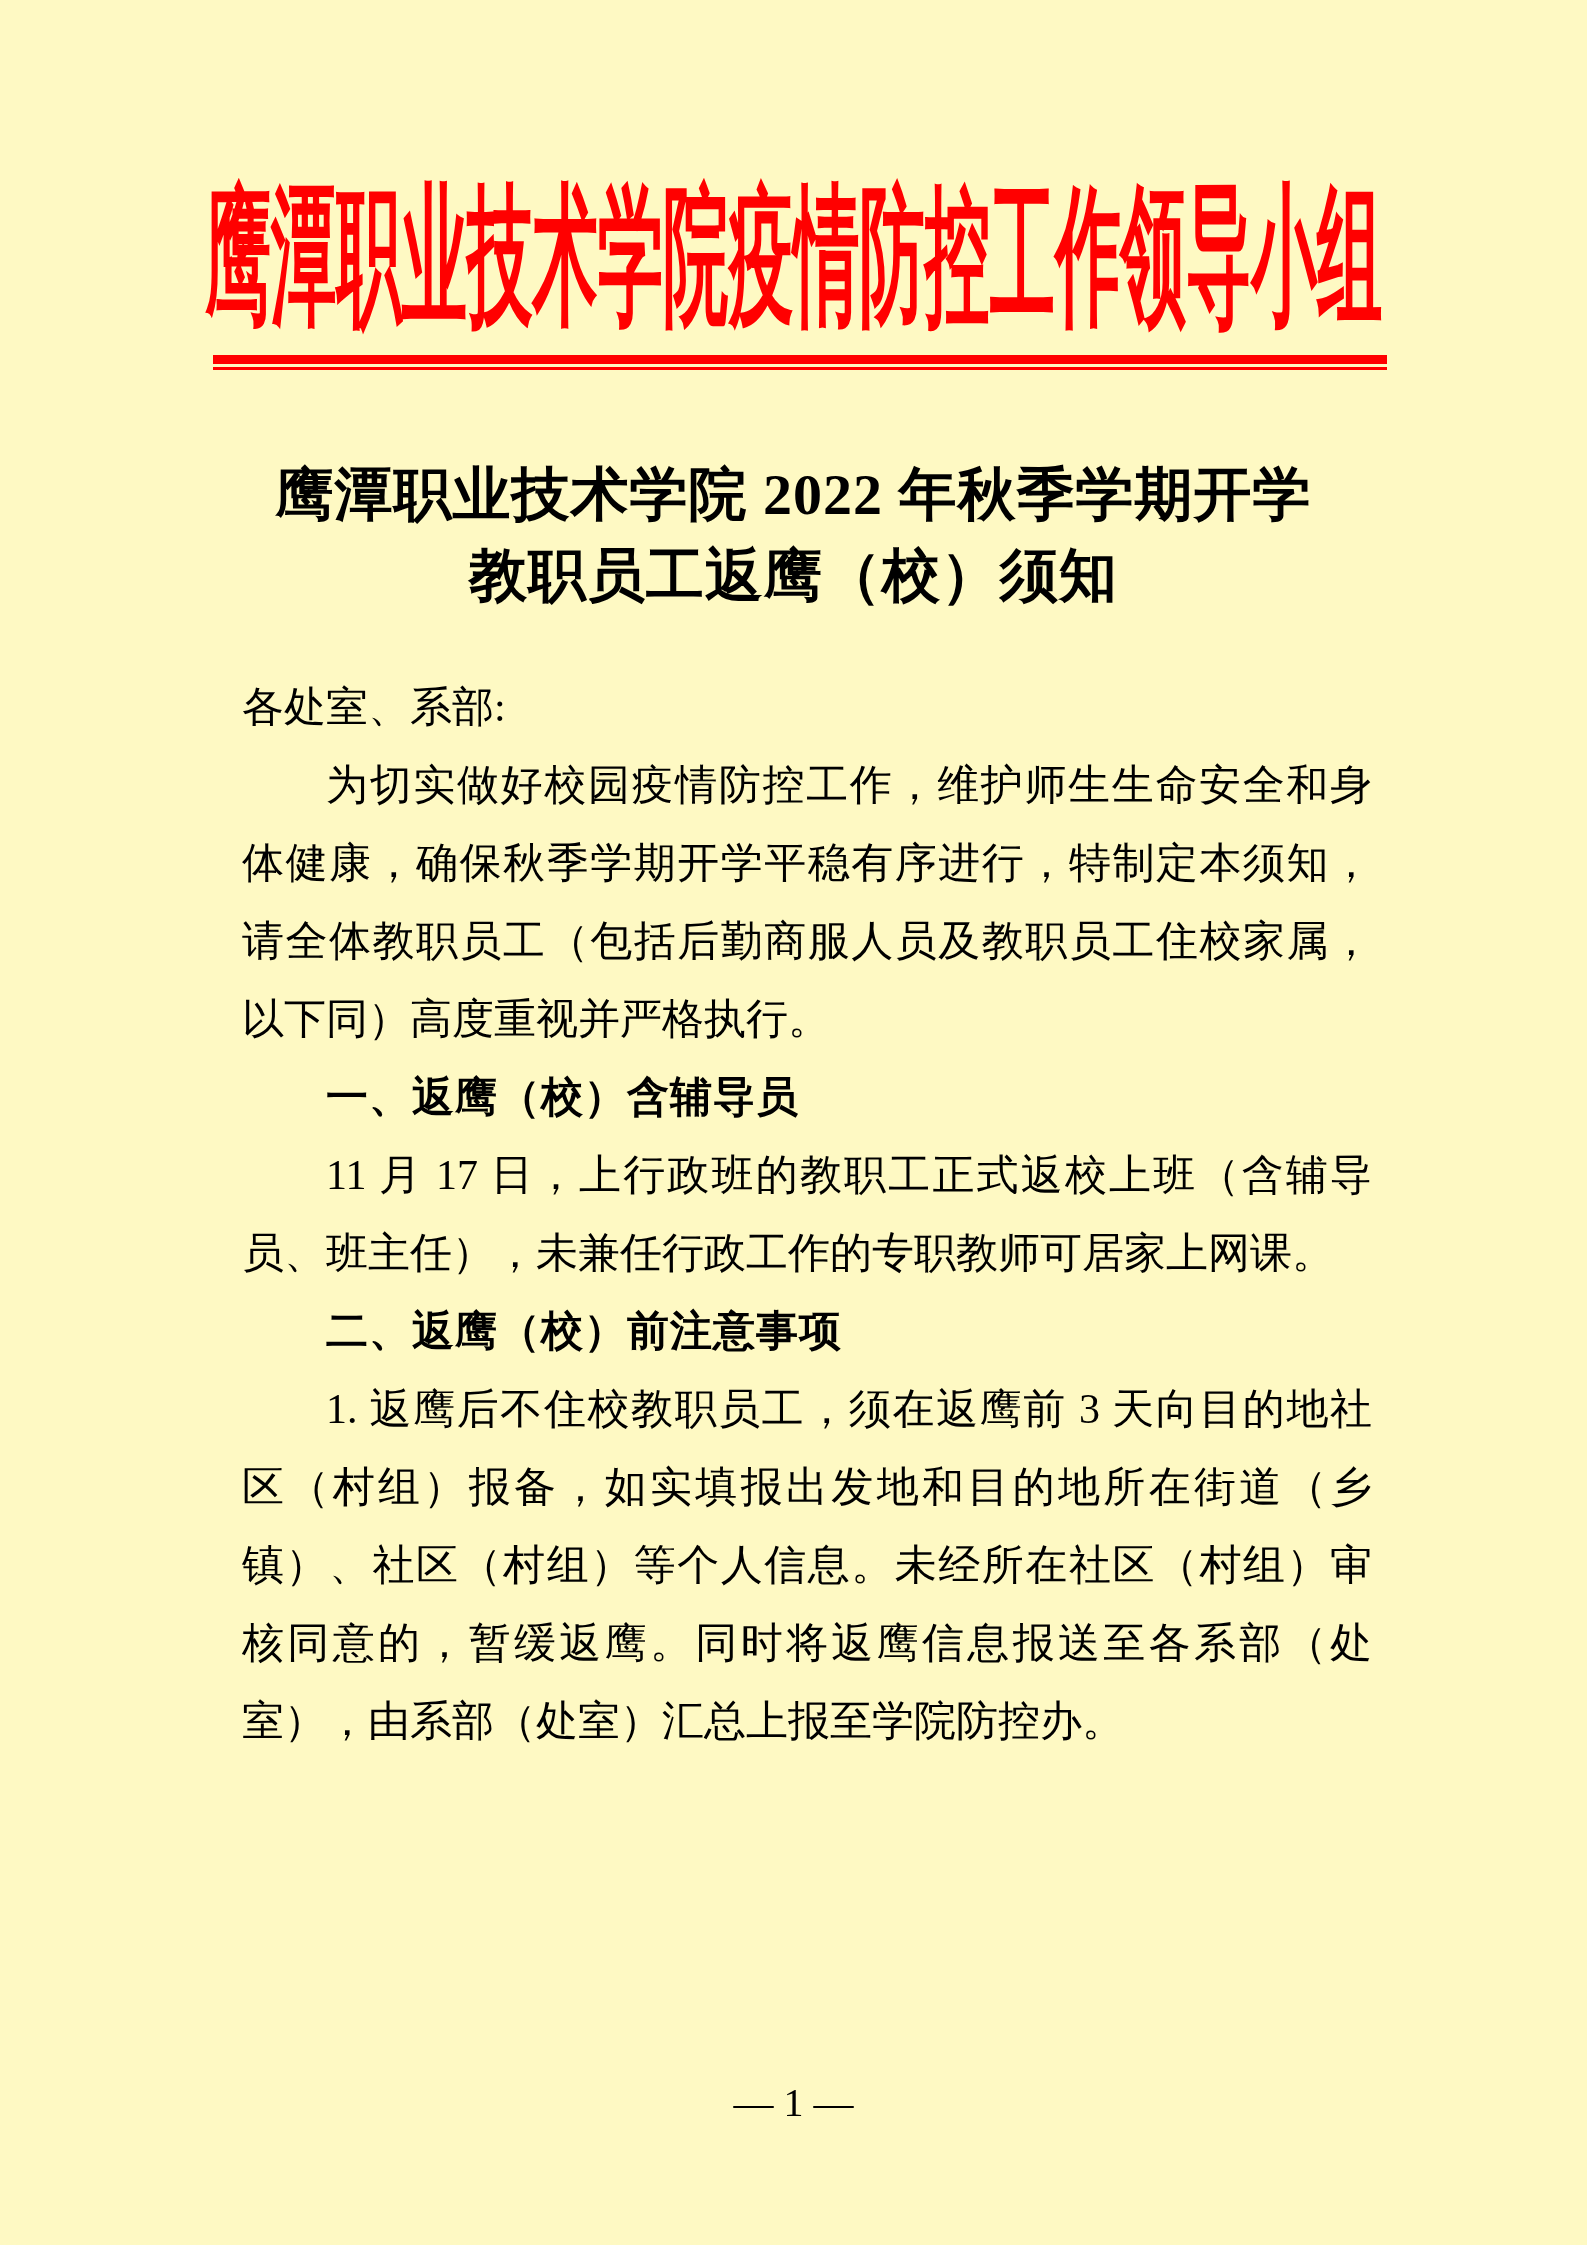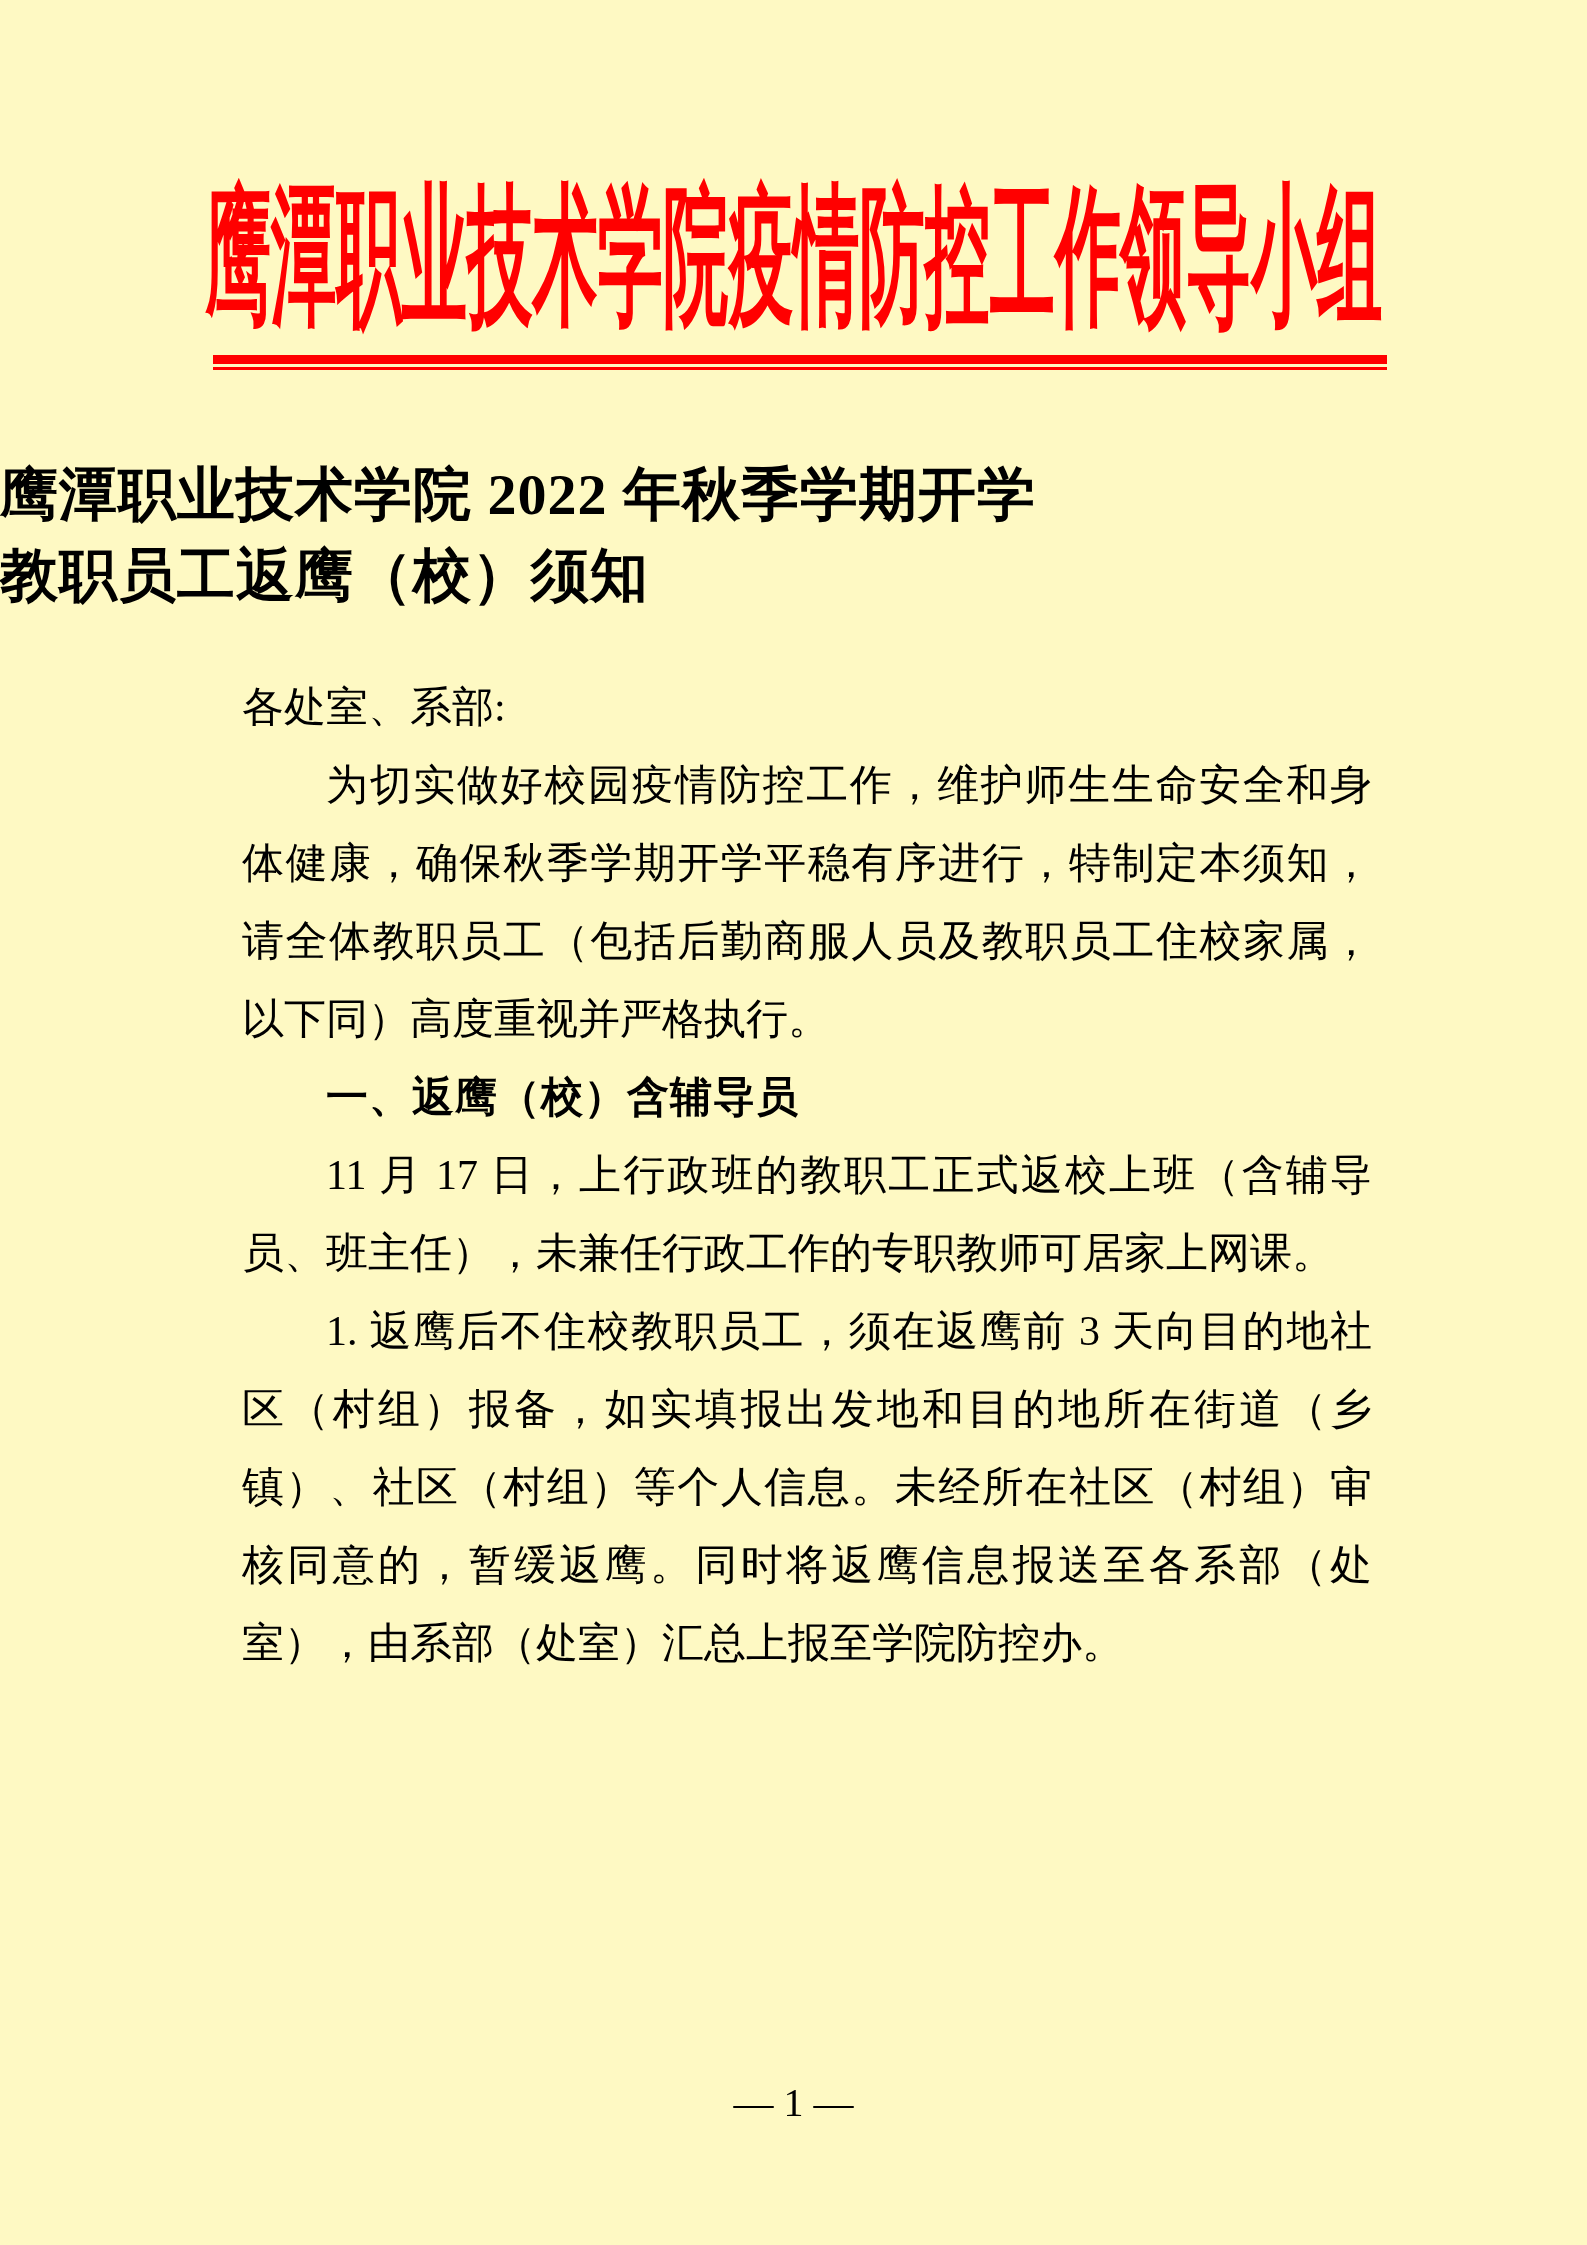--- a/index.html
+++ b/index.html
@@ -51,20 +51,21 @@
     height: 3px;
     background: #ff0000;
   }
 
   
   .doc-title {
     position: absolute;
     top: 454px;
     left: 0;
     right: 0;
+    text-align: center;
     font-family: "Liberation Serif", "DejaVu Serif", serif;
     font-weight: bold;
     font-size: 58px;
     line-height: 81px;
     letter-spacing: 1px;
     color: #000000;
   }
 
   
   .body-text {
@@ -114,18 +115,19 @@
   <div class="doc-title">
     <div>鹰潭职业技术学院 2022 年秋季学期开学</div>
     <div>教职员工返鹰（校）须知</div>
   </div>
 
   <div class="body-text">
     <p class="salutation">各处室、系部:</p>
     <p>为切实做好校园疫情防控工作，维护师生生命安全和身体健康，确保秋季学期开学平稳有序进行，特制定本须知，请全体教职员工（包括后勤商服人员及教职员工住校家属，以下同）高度重视并严格执行。</p>
     <p class="section-heading">一、返鹰（校）含辅导员</p>
     <p>11 月 17 日，上行政班的教职工正式返校上班（含辅导员、班主任），未兼任行政工作的专职教师可居家上网课。</p>
+    <p class="section-heading">二、返鹰（校）前注意事项</p>
     <p>1. 返鹰后不住校教职员工，须在返鹰前 3 天向目的地社区（村组）报备，如实填报出发地和目的地所在街道（乡镇）、社区（村组）等个人信息。未经所在社区（村组）审核同意的，暂缓返鹰。同时将返鹰信息报送至各系部（处室），由系部（处室）汇总上报至学院防控办。</p>
   </div>
 
   <div class="page-footer">— 1 —</div>
 
 </div>
 
 </body></html>

